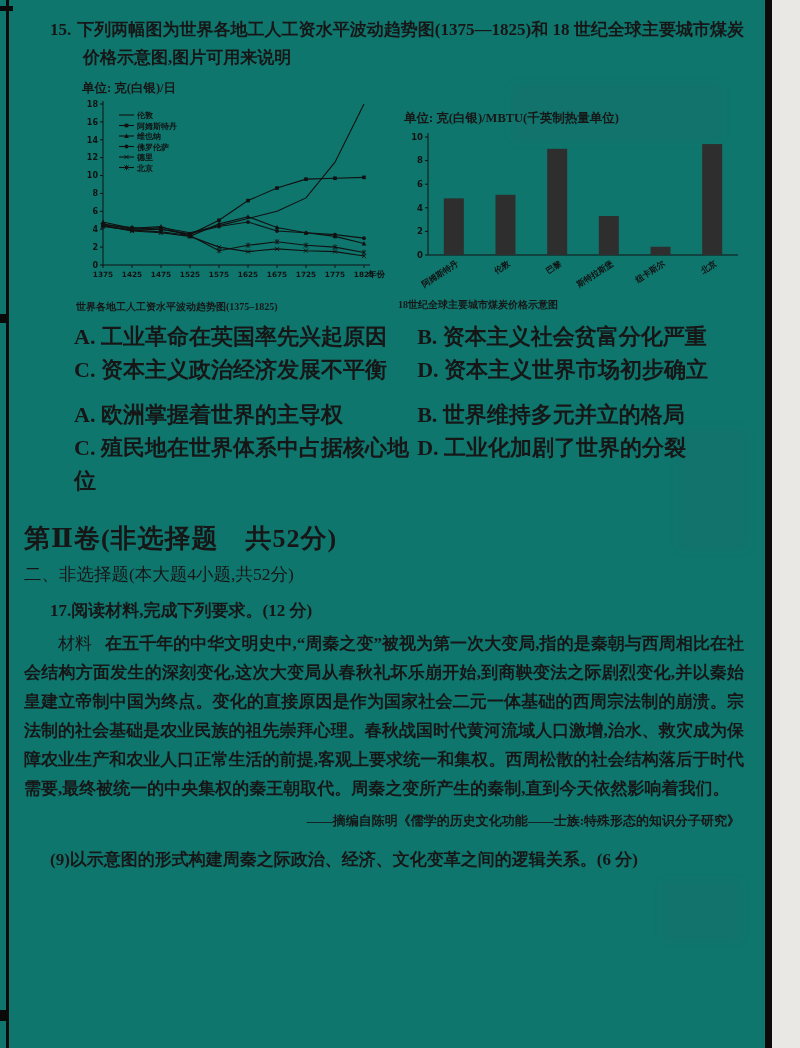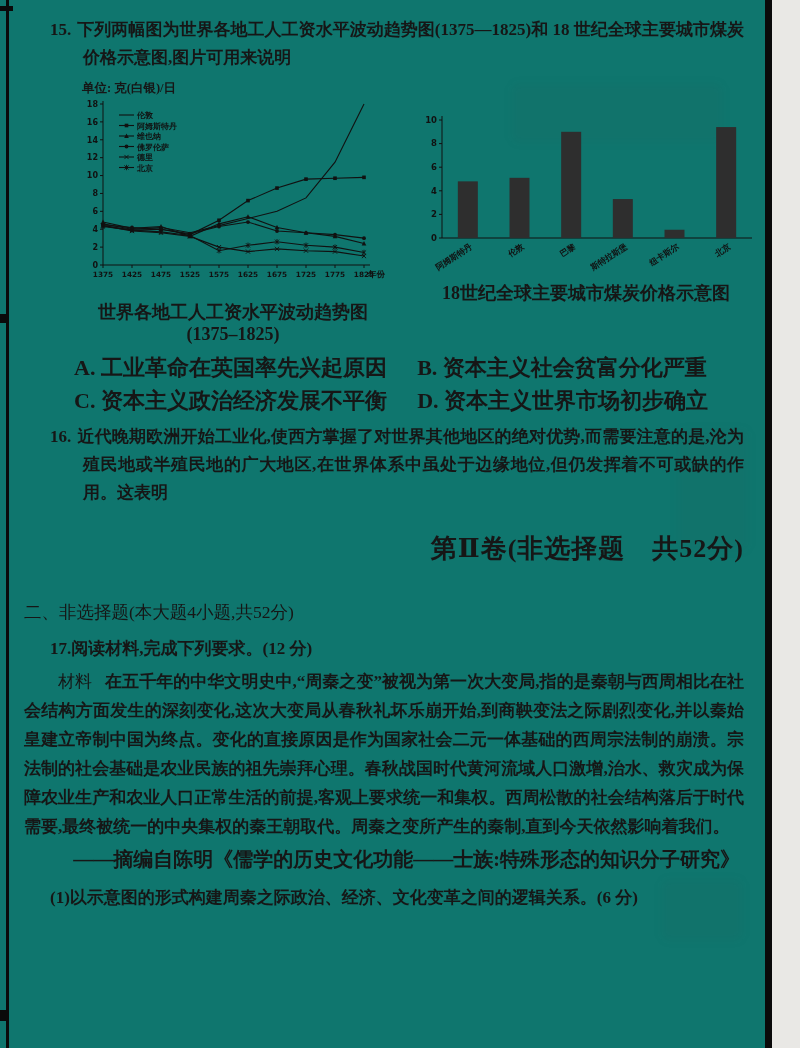--- a/index.html
+++ b/index.html
@@ -16,37 +16,37 @@
   .ghost{position:absolute;background:rgba(60,60,55,.05);filter:blur(5px);border-radius:6px}
   .g1{right:50px;top:84px;width:210px;height:58px}
   .g2{right:24px;top:430px;width:70px;height:120px}
   .g3{right:30px;top:880px;width:80px;height:60px}
 
   .content{position:absolute;left:24px;right:28px;top:16px}
   p{font-size:17px;line-height:28px;font-weight:600}
   .stem{margin-left:26px;padding-left:33px;text-indent:-33px;text-align:justify}
   .qnum{margin-right:6px;font-weight:700}
 
-  .charts{display:flex;gap:14px;margin:8px 0 2px 52px}
+  .charts{display:flex;gap:0;margin:8px 0 2px 52px}
   .chart-block{display:flex;flex-direction:column}
   .chart-block.right{margin-top:30px;margin-left:8px}
   .unit{font-size:12.5px;font-weight:700;margin:0 0 1px 6px;line-height:16px}
-  .caption{font-size:18px;font-weight:700;text-align:center;margin-top:1px}
+  .caption{font-size:10px;font-weight:700;margin-top:1px}
   svg text{font-family:"DejaVu Sans","Liberation Sans",sans-serif;fill:#111}
   svg{display:block}
 
   .opts{display:grid;grid-template-columns:1.05fr 1fr;padding-left:50px;margin:6px 0 2px}
   .opts div{font-size:22px;font-weight:600;line-height:33px}
 
-  .sec-title{text-align:right;font-size:26px;font-weight:700;letter-spacing:1px;margin:24px 0 32px;font-family:"Liberation Serif","DejaVu Serif",serif}
+  .sec-title{text-align:left;font-size:26px;font-weight:700;letter-spacing:1px;margin:24px 0 4px;font-family:"Liberation Serif","DejaVu Serif",serif}
   .sec-sub{font-weight:400;font-size:17.5px;margin-bottom:9px}
   .q17-lead{margin-left:26px;margin-bottom:4px}
   .material{text-align:justify;text-indent:2em;line-height:29px}
   .mat-label{font-weight:400;margin-right:13px}
-  .source{text-align:right;font-weight:700;font-size:20px;margin:4px 4px 8px 0}
+  .source{text-align:right;font-weight:700;font-size:13px;margin:4px 4px 8px 0}
   .subq{margin-left:26px;line-height:33px}
 </style>
 </head>
 <body>
 
 <div class="page">
   <div class="edge e-left"></div>
   <div class="edge e-right"></div>
   <div class="speck s1"></div>
   <div class="speck s2"></div>
@@ -209,20 +209,21 @@
             <text x="61" y="63" font-size="8" font-weight="bold">德里</text>
             <line x1="43" y1="70.5" x2="58" y2="70.5" stroke="#111" stroke-width="1.1"></line>
             <line x1="48.4" y1="68.4" x2="52.6" y2="72.6" stroke="#111" stroke-width="0.9"></line>
             <line x1="48.4" y1="72.6" x2="52.6" y2="68.4" stroke="#111" stroke-width="0.9"></line>
             <line x1="50.5" y1="67.8" x2="50.5" y2="73.2" stroke="#111" stroke-width="0.9"></line>
             <text x="61" y="73.5" font-size="8" font-weight="bold">北京</text>
           </svg>
         <div class="caption">世界各地工人工资水平波动趋势图(1375–1825)</div>
       </div>
       <div class="chart-block right">
+        <div class="unit">单位: 克(白银)/MBTU(千英制热量单位)</div>
         <svg id="bar-chart" width="348" height="170" viewBox="0 0 348 170">
             <line x1="30" y1="6" x2="30" y2="128" stroke="#111" stroke-width="1"></line>
             <line x1="30" y1="128" x2="340" y2="128" stroke="#111" stroke-width="1"></line>
             <line x1="27" y1="128" x2="30" y2="128" stroke="#111" stroke-width="1"></line>
             <text x="25" y="130.8" text-anchor="end" font-size="8.5" font-weight="bold">0</text>
             <line x1="27" y1="104.4" x2="30" y2="104.4" stroke="#111" stroke-width="1"></line>
             <text x="25" y="107.2" text-anchor="end" font-size="8.5" font-weight="bold">2</text>
             <line x1="27" y1="80.8" x2="30" y2="80.8" stroke="#111" stroke-width="1"></line>
             <text x="25" y="83.6" text-anchor="end" font-size="8.5" font-weight="bold">4</text>
             <line x1="27" y1="57.2" x2="30" y2="57.2" stroke="#111" stroke-width="1"></line>
@@ -248,29 +249,34 @@
       </div>
     </div>
 
     <div class="opts">
       <div>A. 工业革命在英国率先兴起原因</div>
       <div>B. 资本主义社会贫富分化严重</div>
       <div>C. 资本主义政治经济发展不平衡</div>
       <div>D. 资本主义世界市场初步确立</div>
     </div>
 
-    <p class="stem" style="margin-top:6px"><span class="qnum">16.</span><span>近代晚期欧洲开始工业化,使西方掌握了对世界其他地区的绝对优势,而需要注意的是,沦为殖民地或半殖民地的广大地区,在世界体系中虽处于边缘地位,但仍发挥着不可或缺的作用。这表明</span></p>
-
+
+    <div class="opts" style="margin-top:12px">
+      <div>A. 欧洲掌握着世界的主导权</div>
+      <div>B. 世界维持多元并立的格局</div>
+      <div>C. 殖民地在世界体系中占据核心地位</div>
+      <div>D. 工业化加剧了世界的分裂</div>
+    </div>
 
     <h1 class="sec-title">第Ⅱ卷(非选择题　共52分)</h1>
 
     <p class="sec-sub">二、非选择题(本大题4小题,共52分)</p>
 
     <p class="q17-lead">17.阅读材料,完成下列要求。(12 分)</p>
 
     <p class="material"><span class="mat-label">材料</span><span>在五千年的中华文明史中,“周秦之变”被视为第一次大变局,指的是秦朝与西周相比在社会结构方面发生的深刻变化,这次大变局从春秋礼坏乐崩开始,到商鞅变法之际剧烈变化,并以秦始皇建立帝制中国为终点。变化的直接原因是作为国家社会二元一体基础的西周宗法制的崩溃。宗法制的社会基础是农业民族的祖先崇拜心理。春秋战国时代黄河流域人口激增,治水、救灾成为保障农业生产和农业人口正常生活的前提,客观上要求统一和集权。西周松散的社会结构落后于时代需要,最终被统一的中央集权的秦王朝取代。周秦之变所产生的秦制,直到今天依然影响着我们。</span></p>
 
     <p class="source">——摘编自陈明《儒学的历史文化功能——士族:特殊形态的知识分子研究》</p>
 
-    <p class="subq">(1)以示意图的形式构建周秦之际政治、经济、文化变革之间的逻辑关系。(6 分)</p>
+    <p class="subq">(9)以示意图的形式构建周秦之际政治、经济、文化变革之间的逻辑关系。(6 分)</p>
 
   </div>
 </div>
 
 </body></html>

